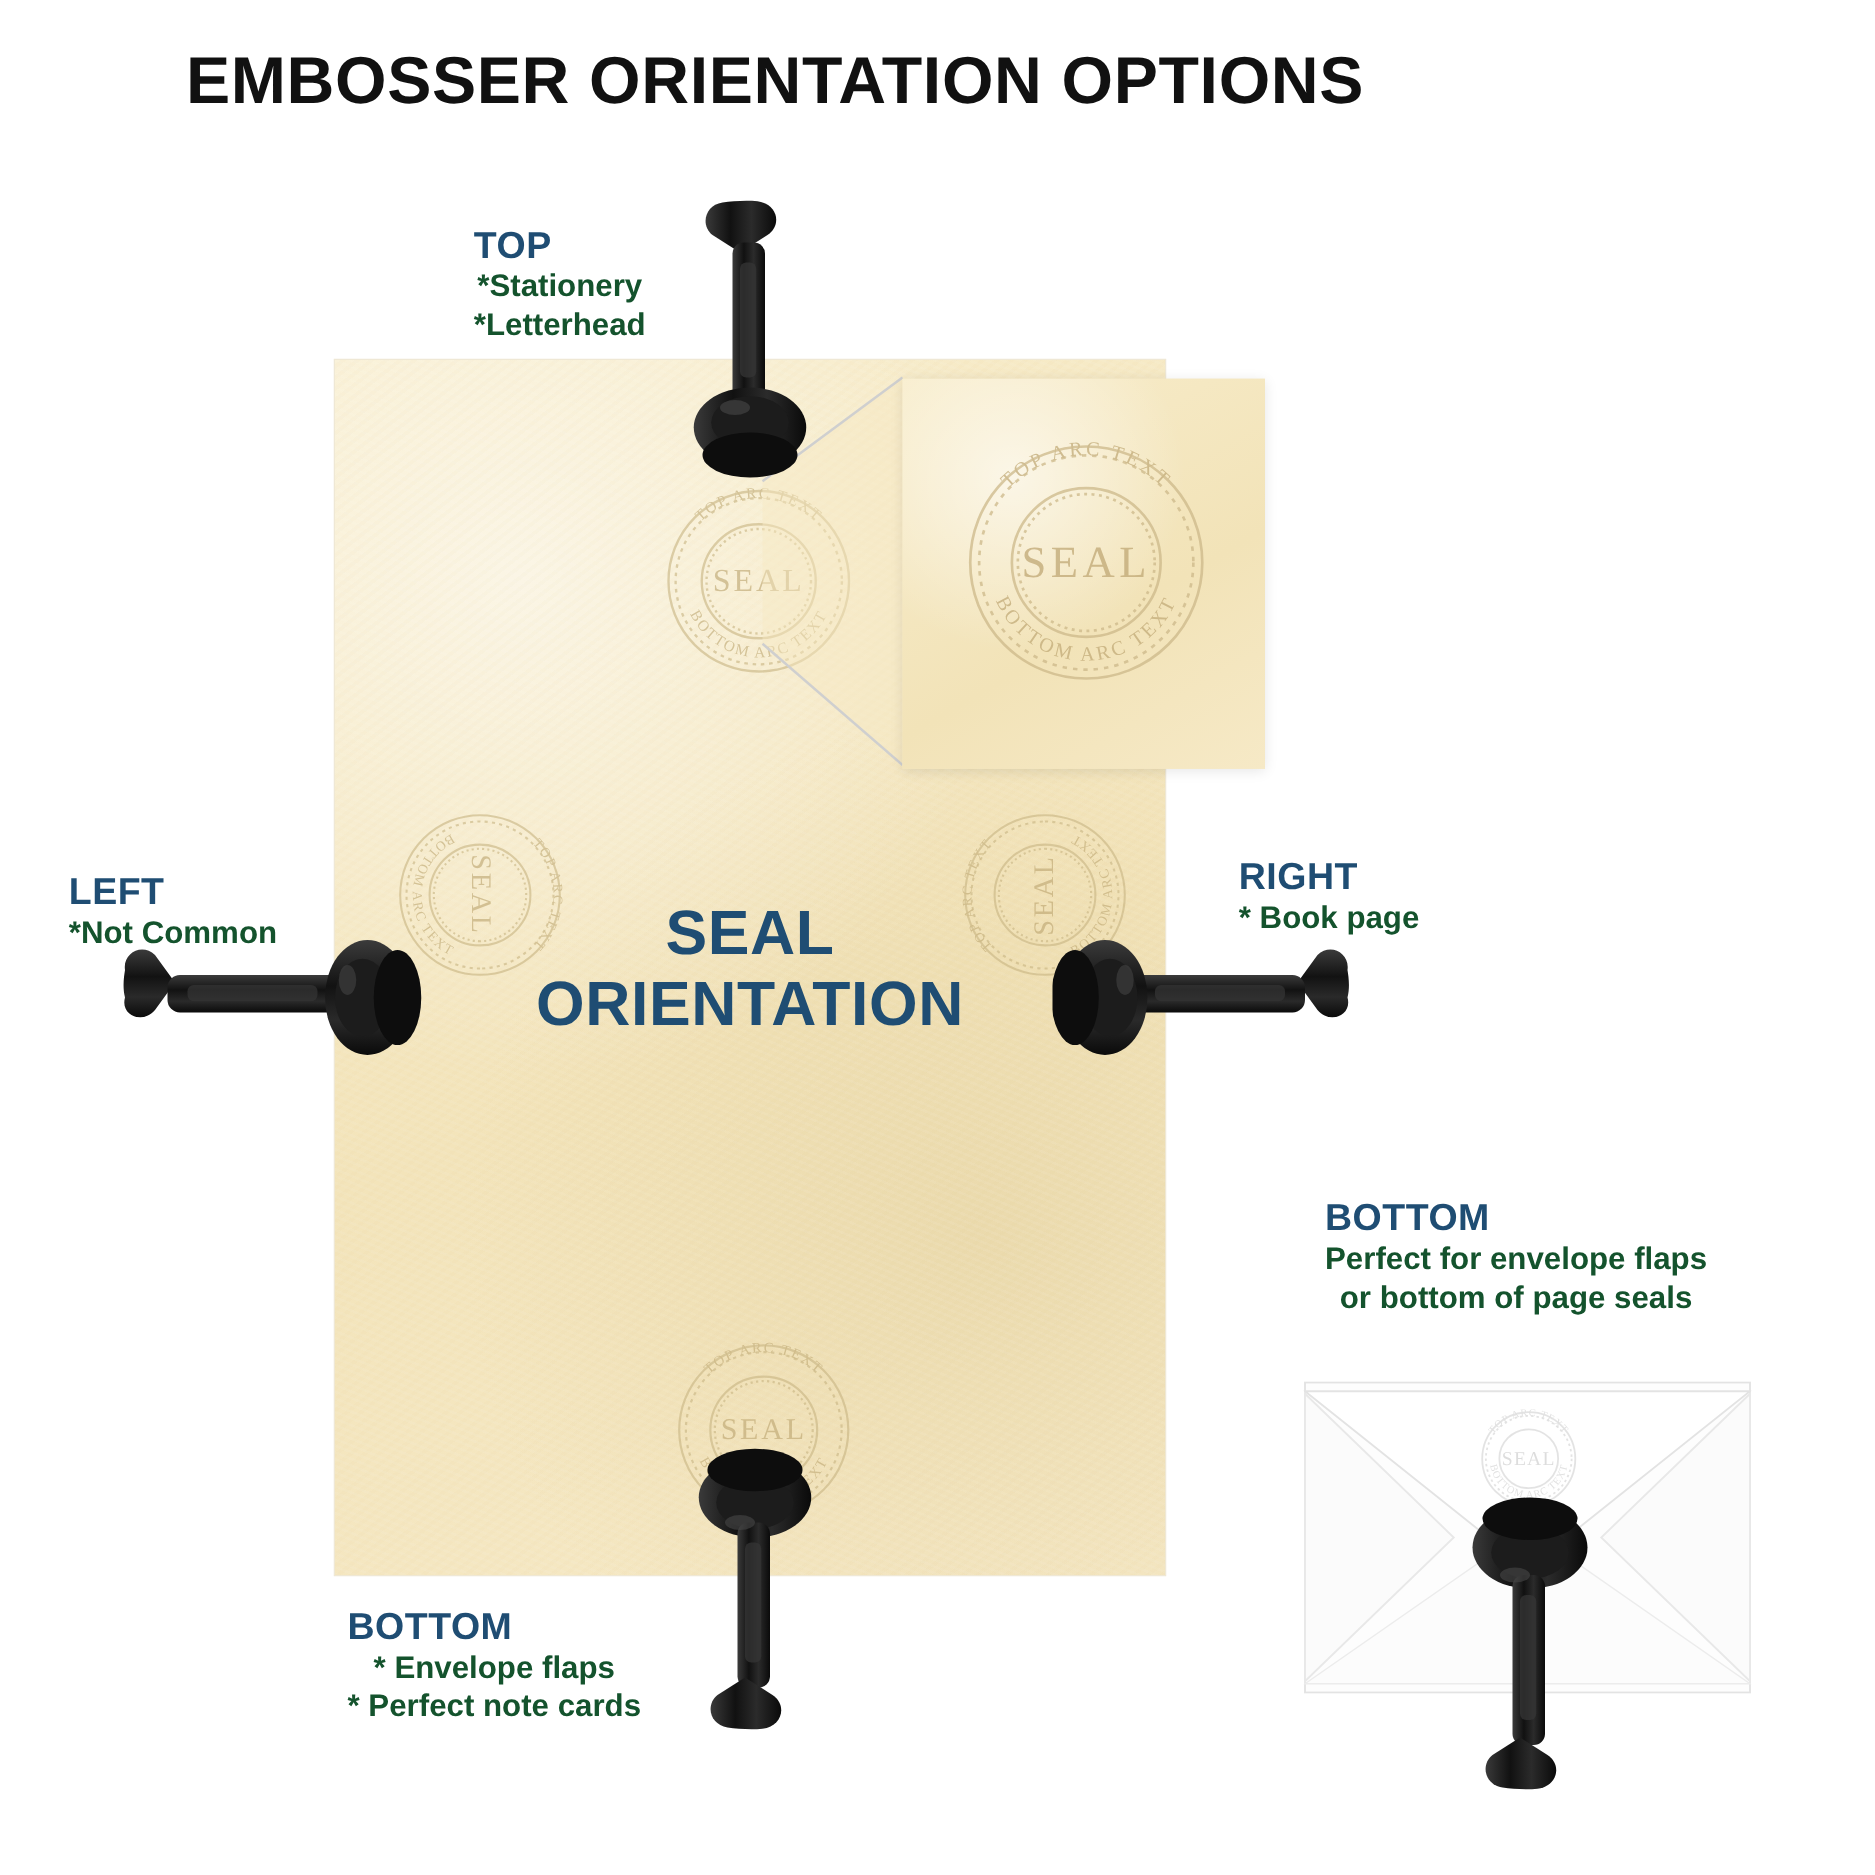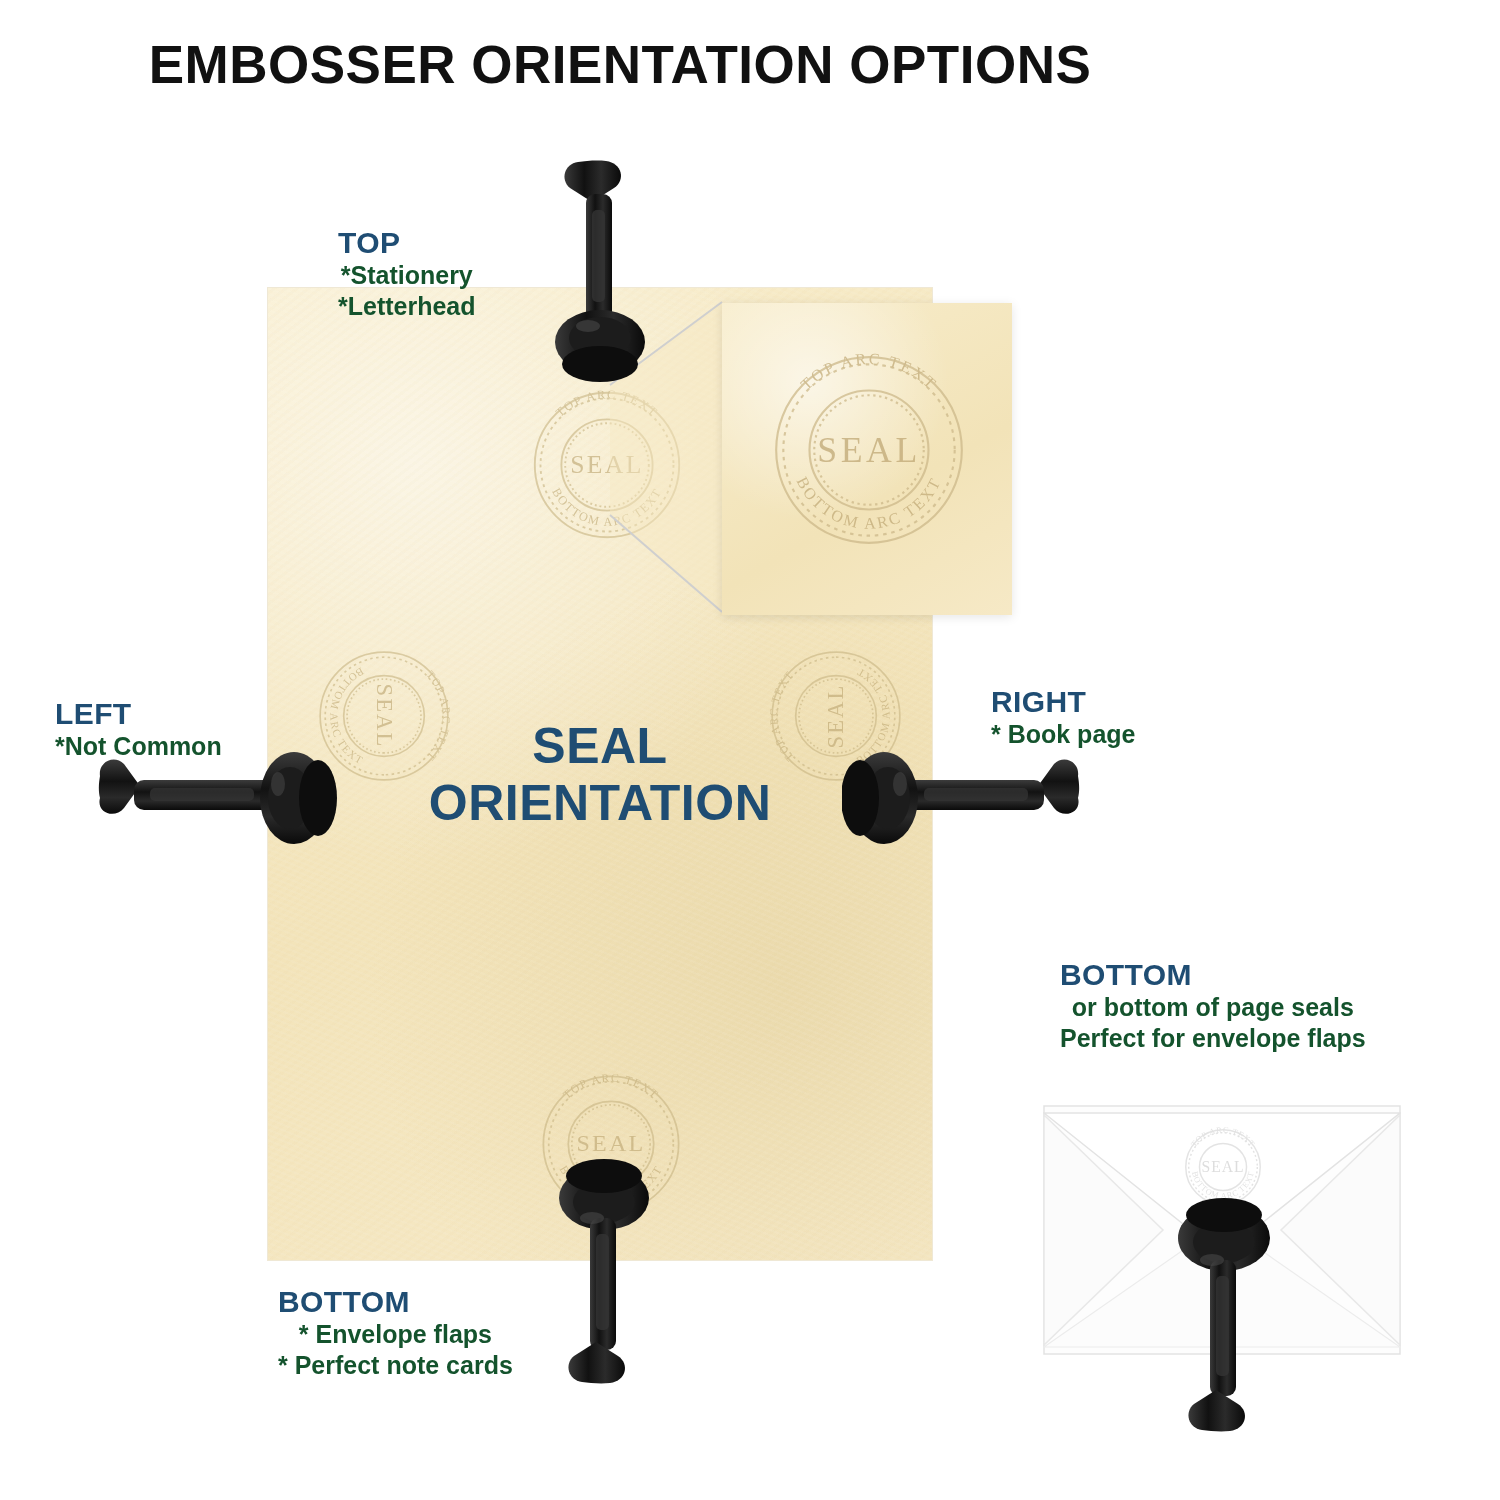--- a/index.html
+++ b/index.html
@@ -340,21 +340,21 @@
       <ellipse cx="54" cy="46" rx="45" ry="32" fill="url(#gbotA)"></ellipse>
       <ellipse cx="54" cy="50" rx="31" ry="21" fill="#1c1c1c"></ellipse>
       <ellipse cx="54" cy="24" rx="38" ry="17" fill="#0d0d0d"></ellipse>
       <rect x="40" y="66" width="26" height="132" rx="9" fill="url(#gbotA)"></rect>
       <rect x="46" y="82" width="13" height="96" rx="5" fill="#353535" opacity="0.75"></rect>
       <path d="M32 230 C 18 228 14 212 24 204 L 46 190 L 68 204 C 80 212 76 229 60 231 C 50 232 40 231 32 230 Z" fill="url(#gbotA)"></path>
       <ellipse cx="42" cy="66" rx="12" ry="6" fill="#474747" opacity="0.6"></ellipse>
     </svg>
   </div>
 
-  <div class="label-block" style="left:338px; top:180px;margin-top:46px;">
+  <div class="label-block" style="left:379px; top:180px;">
     <div class="label-head">TOP</div>
     <div class="label-sub">*Stationery</div>
     <div class="label-sub">*Letterhead</div>
   </div>
 
   <div class="label-block" style="left:55px; top:697px;">
     <div class="label-head">LEFT</div>
     <div class="label-sub">*Not Common</div>
   </div>
 
@@ -364,22 +364,22 @@
   </div>
 
   <div class="label-block" style="left:278px; top:1285px;">
     <div class="label-head">BOTTOM</div>
     <div class="label-sub">* Envelope flaps</div>
     <div class="label-sub">* Perfect note cards</div>
   </div>
 
   <div class="label-block" style="left:1060px; top:958px;">
     <div class="label-head">BOTTOM</div>
+    <div class="label-sub">Perfect for envelope flaps</div>
     <div class="label-sub">or bottom of page seals</div>
-    <div class="label-sub">Perfect for envelope flaps</div>
   </div>
 
   <div class="envelope">
     <svg width="358" height="250" viewBox="0 0 358 250">
       <rect x="1" y="1" width="356" height="248" fill="#fdfdfd" stroke="#e3e3e3" stroke-width="1.5"></rect>
       <path d="M1 10 L 120 125 L 1 240 Z" fill="#fbfbfb" stroke="#e8e8e8" stroke-width="1.5"></path>
       <path d="M357 10 L 238 125 L 357 240 Z" fill="#fbfbfb" stroke="#e8e8e8" stroke-width="1.5"></path>
       <path d="M1 8 L 179 150 L 357 8 Z" fill="#ffffff" stroke="#e3e3e3" stroke-width="1.5"></path>
       <path d="M1 242 L 179 118 L 357 242 Z" fill="#fcfcfc" stroke="#ececec" stroke-width="1.2"></path>
     </svg>

